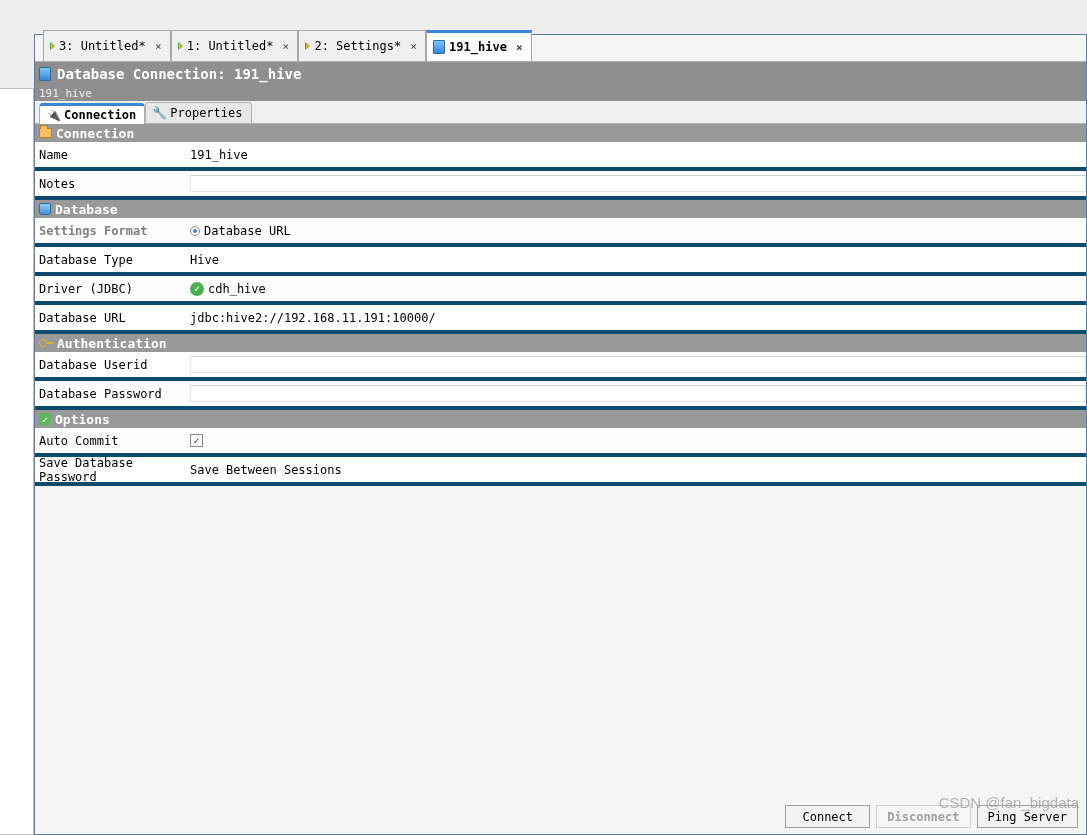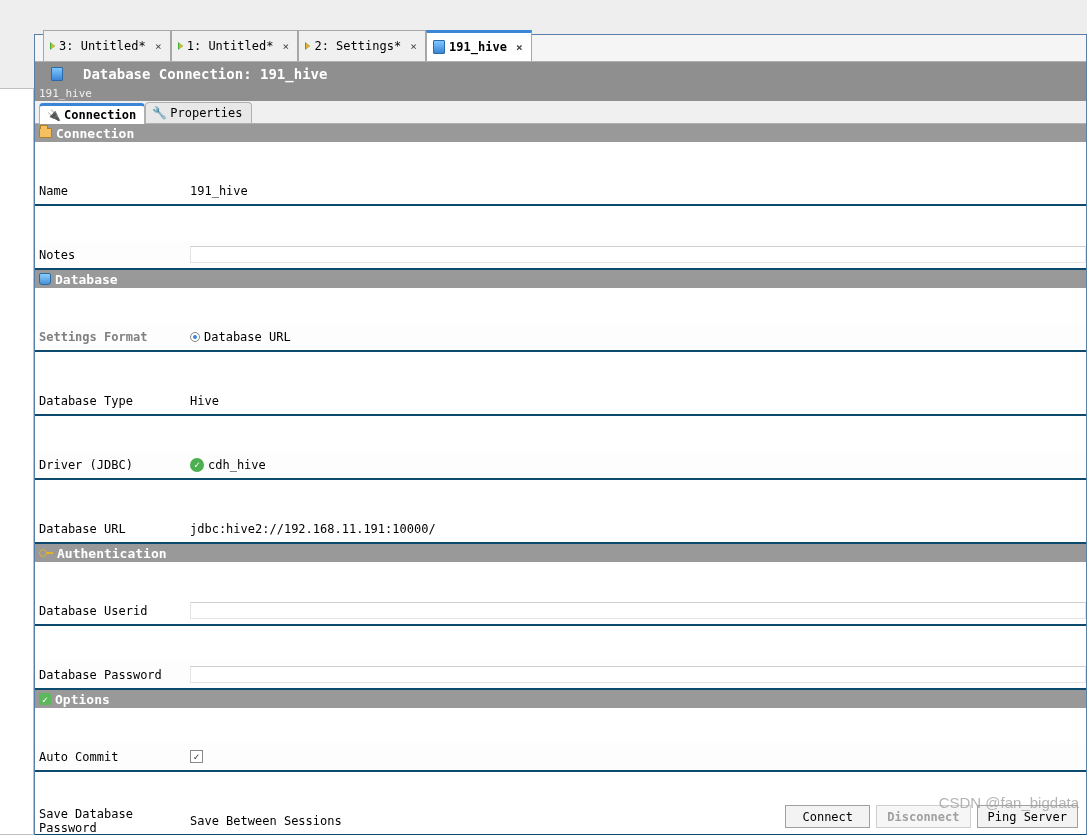--- a/index.html
+++ b/index.html
@@ -59,25 +59,25 @@
   margin-left: 3px;
   color: #444;
   border: 1px solid transparent;
 }
 .title-bar {
   height: 23px;
   background: #8f8f8f;
   color: #ffffff;
   display: flex;
   align-items: center;
-  padding: 0 16px;
+  padding: 0 4px;
   font-size: 14px;
   font-weight: bold;
   font-family: monospace;
-  gap: 20px;
+  gap: 6px;
 }
 .breadcrumb {
   height: 16px;
   background: #8f8f8f;
   color: #f0f0f0;
   font-size: 11px;
   font-family: monospace;
   padding: 0 4px;
   display: flex;
   align-items: center;
@@ -124,22 +124,21 @@
   padding: 0 4px;
   font-weight: bold;
   font-family: monospace;
   font-size: 13px;
   gap: 4px;
 }
 .form-row {
   display: flex;
   height: 29px;
   align-items: center;
-  border-bottom: 2px solid #0c4a6e;
-  margin-top: 35px;
+  border-bottom: 4px solid #0c4a6e;
 }
 .form-row:nth-child(odd) { background: #fdfdfd; }
 .form-label {
   width: 155px;
   padding-left: 4px;
   font-family: monospace;
   font-size: 12px;
   color: #000;
 }
 .form-label.grey { color: #808080; font-weight: bold; }

